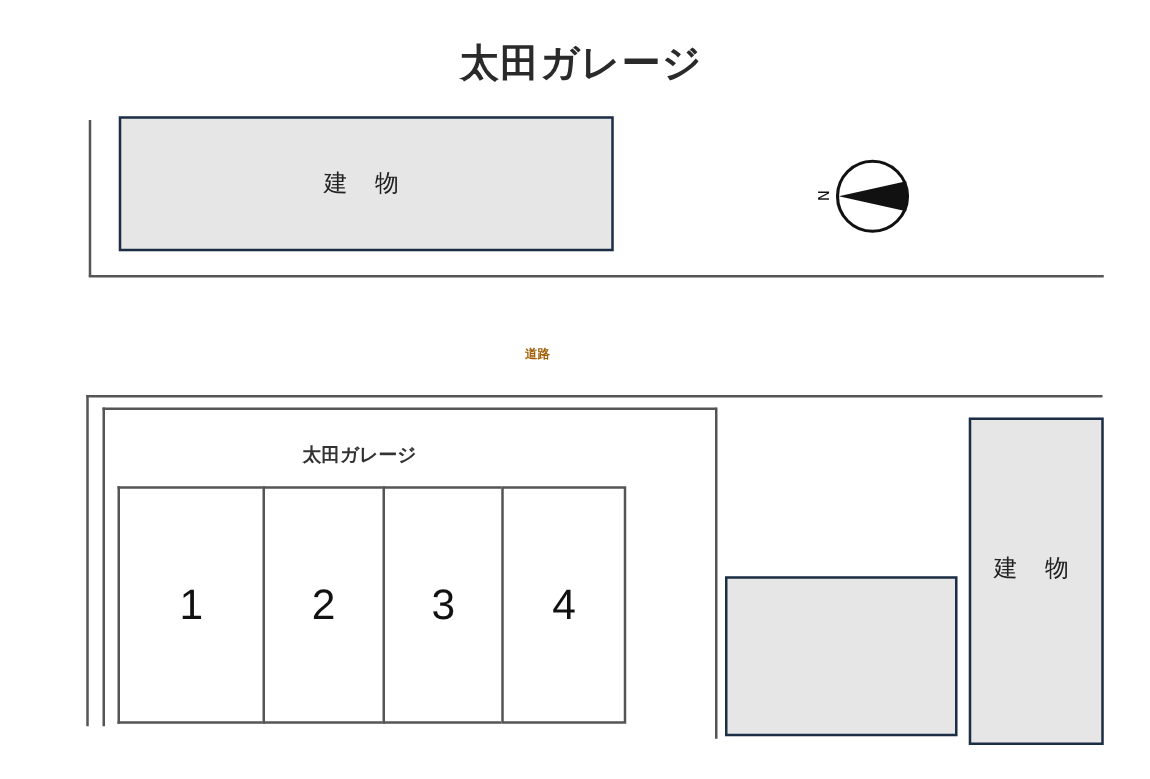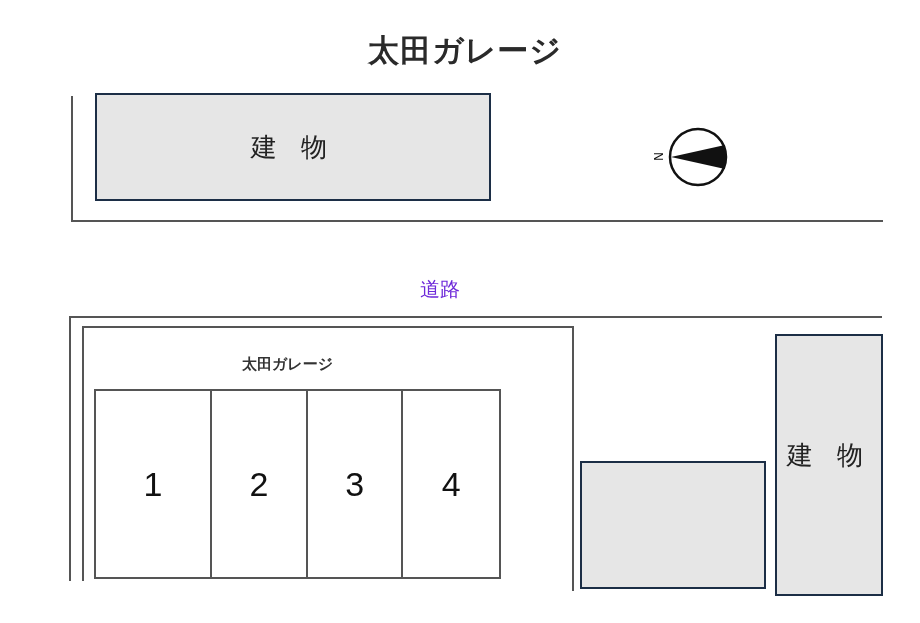--- a/index.html
+++ b/index.html
@@ -1,22 +1,22 @@
 <!DOCTYPE html>
 <html><head>
   <meta charset="utf-8">
   <style>
     html, body { margin: 0; padding: 0; background: #ffffff; }
     body { width: 920px; height: 623px; position: relative; overflow: hidden;
            font-family: "DejaVu Sans", "Liberation Sans", sans-serif; color: #222; }
     .abs { position: absolute; box-sizing: border-box; }
     .title { left: 0; width: 920px; top: 30px; text-align: center; font-size: 31px; font-weight: bold; letter-spacing: 1px; color: #2a2a2a; padding-left: 10px; }
     .line { position: absolute; background: #555; }
-    .bldg { background: #e6e6e6; border: 2px solid #1c2e46; display: flex; align-items: center; justify-content: center; font-size: 26px; letter-spacing: 8px; color: #222; }
-    .road-label { font-size: 20px; font-weight: normal; color: #6d28d9; }
+    .bldg { background: #e6e6e6; border: 2px solid #1c2e46; display: flex; align-items: center; justify-content: center; font-size: 19px; letter-spacing: 8px; color: #222; }
+    .road-label { font-size: 10px; font-weight: bold; color: #a16207; }
     .garage-label { font-size: 15px; font-weight: bold; color: #333; }
     .lot { border: 2px solid #555; border-right: none; display: flex; align-items: center; justify-content: center; font-size: 34px; color: #111; font-family: "Liberation Sans", sans-serif; }
     .lot:last-child { border-right: 2px solid #555; }
     .lots { left: 94px; top: 389px; width: 407px; height: 190px; display: flex; }
   </style>
 </head>
 <body>
 
 <div class="abs title">太田ガレージ</div>
 

